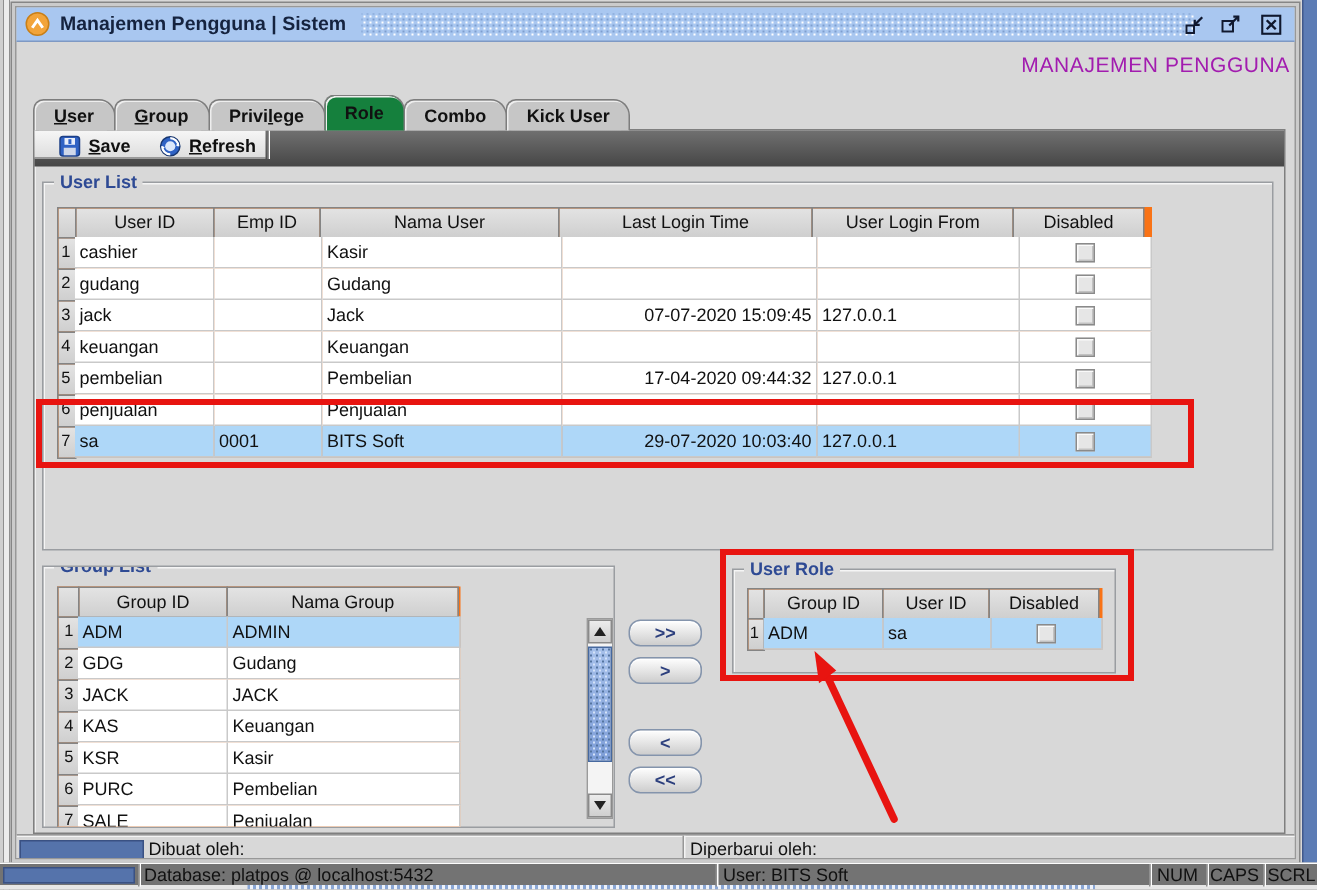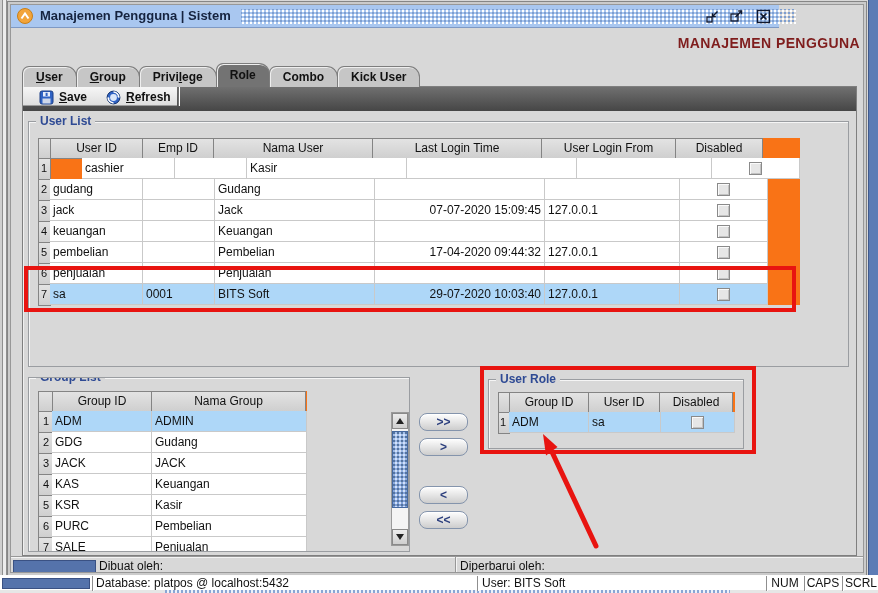--- a/index.html
+++ b/index.html
@@ -11,40 +11,40 @@
   .left-edge{position:absolute;left:0;top:0;width:8px;height:593px;
     background:linear-gradient(90deg,#cfcfcf 0 2px,#8f8f8f 2px 3px,#ececec 3px 6px,#8f8f8f 6px 7px,#dcdcdc 7px 8px);}
   .right-strip{position:absolute;left:868px;top:0;width:10px;height:590px;background:#5c7cb5;border-left:1px solid #40598c;}
   .bottom-sliver{position:absolute;left:0;top:590px;width:878px;height:3px;background:#e6e6e6;}
   .bottom-sliver .dots{position:absolute;left:165px;top:0;width:565px;height:3px;
     background:repeating-linear-gradient(90deg,#8aa6d4 0 2px,#eef2fa 2px 4px);}
 
   
   .frame{position:absolute;left:8px;top:2px;width:858px;height:573px;background:#d8d8d8;
     border:2px solid #cbcbcb;box-shadow:0 0 0 1px #868686,inset 0 0 0 1px #989898;}
-  .titlebar{position:absolute;left:11px;top:5px;width:768px;height:23px;background:var(--titlebar,#a9c7f0);
+  .titlebar{position:absolute;left:11px;top:5px;width:852px;height:23px;background:var(--titlebar,#a9c7f0);
     border-bottom:1px solid #7e99c4;}
   .app-icon{position:absolute;left:6px;top:3px;width:16px;height:16px;background:#f2a43a;
     border:1px solid #c87f18;border-radius:8px;}
   .title-text{position:absolute;left:29px;top:0;line-height:22px;font-size:13px;font-weight:bold;color:#15233f;white-space:nowrap;}
   .bumps{position:absolute;left:230px;top:4px;width:555px;height:15px;
     background-image:radial-gradient(#ffffff 28%,transparent 33%),radial-gradient(#7e9ecf 28%,transparent 33%);
     background-size:4px 4px;background-position:0 0,2px 2px;}
   .wb{position:absolute;top:3px;width:17px;height:17px;padding:0;border:none;background:none;cursor:pointer;}
   .wb.min{right:58px}.wb.max{right:34px}.wb.close{right:7px}
   .wb svg{display:block}
 
-  .heading{position:absolute;left:520px;top:35px;width:340px;text-align:right;font-weight:bold;
-    font-size:14px;color:#7f1d1d;letter-spacing:.4px;}
+  .heading{position:absolute;left:520px;top:35px;width:340px;text-align:right;font-weight:normal;
+    font-size:14px;color:#a21caf;letter-spacing:.4px;}
 
   
   .tabs{position:absolute;left:22px;top:63px;height:24px;display:flex;align-items:flex-end;z-index:4;}
   .tab{height:21px;line-height:20px;padding:0 13px;background:#c6c6c6;border:1px solid #7d7d7d;border-bottom:none;
     border-radius:7px 11px 0 0;margin-right:-1px;font-weight:bold;box-shadow:inset 1px 1px 0 #eeeeee;white-space:nowrap;cursor:pointer;}
-  .tab.active{height:24px;line-height:23px;background:#737373;position:relative;z-index:3;}
+  .tab.active{height:24px;line-height:23px;background:#15803d;position:relative;z-index:3;}
 
   .tab-panel{position:absolute;left:22px;top:86px;width:835px;height:470px;border:1px solid #7f7f7f;
     background:#d8d8d8;box-shadow:inset 1px 1px 0 #f0f0f0;}
 
   
   .toolbar{position:absolute;left:23px;top:87px;width:833px;height:24px;background:linear-gradient(#707070,#464646);}
   .tb-light{position:absolute;left:0;top:0;width:154px;height:19px;background:linear-gradient(#f6f6f6,#dedede);
     border-bottom:1px solid #9a9a9a;}
   .tb-sep{position:absolute;left:155px;top:0;width:2px;height:19px;border-left:1px solid #6f6f6f;border-right:1px solid #ffffff;}
   .tbtn{position:absolute;top:1px;height:18px;display:flex;align-items:center;gap:5px;background:none;border:none;
@@ -96,21 +96,21 @@
 
   
   .footer-row{position:absolute;left:11px;top:556px;width:852px;height:16px;border-top:1px solid #979797;
     box-shadow:inset 0 1px 0 #f4f4f4;overflow:hidden;background:#d8d8d8;}
   .fblue{position:absolute;left:2px;top:3px;width:83px;height:13px;background:var(--bluepanel,#5573ab);border:1px solid #3a5183;}
   .flabel1{position:absolute;left:88px;top:2px;}
   .fdiv{position:absolute;left:444px;top:0;width:2px;height:16px;border-left:1px solid #979797;border-right:1px solid #f4f4f4;}
   .flabel2{position:absolute;left:449px;top:2px;}
 
   
-  .statusbar{position:absolute;left:0;top:575px;width:878px;height:15px;background:#ffffff;border-top:1px solid #fdfdfd;}
+  .statusbar{position:absolute;left:0;top:575px;width:878px;height:15px;background:#737373;border-top:1px solid #fdfdfd;}
   .sblue{position:absolute;left:2px;top:2px;width:88px;height:11px;background:var(--bluepanel,#5573ab);border:1px solid #3a5183;}
   .sb-sep{position:absolute;top:0;width:2px;height:15px;border-left:1px solid #8f8f8f;border-right:1px solid #ffffff;}
   .sdb{position:absolute;left:96px;top:1px;line-height:13px;}
   .suser{position:absolute;left:482px;top:1px;line-height:13px;}
   .sind{position:absolute;top:1px;line-height:13px;text-align:center;}
 
   
   .anno{position:absolute;border:4px solid var(--anno,#e81410);z-index:50;pointer-events:none;}
   #anno1{left:24px;top:266px;width:772px;height:46px;}
   #anno2{left:480px;top:366px;width:276px;height:88px;}
@@ -204,21 +204,21 @@
           <div class="tcell th" style="width: 13px;"></div>
           <div class="tcell th" style="width: 93px;">User ID</div>
           <div class="tcell th" style="width: 72px;">Emp ID</div>
           <div class="tcell th" style="width: 160px;">Nama User</div>
           <div class="tcell th" style="width: 170px;">Last Login Time</div>
           <div class="tcell th" style="width: 135px;">User Login From</div>
           <div class="tcell th" style="width: 88px;">Disabled</div>
         </div>
         <div class="trow">
           <div class="tcell tnum" style="width: 13px;">1</div>
-          <div class="tcell td" style="width: 93px; margin-left: 32px;">cashier</div>
+          <div class="tcell td" style="width: 93px;">cashier</div>
           <div class="tcell td" style="width: 72px;"></div>
           <div class="tcell td" style="width: 160px;">Kasir</div>
           <div class="tcell td r" style="width: 170px;"></div>
           <div class="tcell td" style="width: 135px;"></div>
           <div class="tcell td cbcell" style="width: 88px;">
             <span class="cb"></span>
           </div>
         </div>
         <div class="trow">
           <div class="tcell tnum" style="width: 13px;">2</div>

